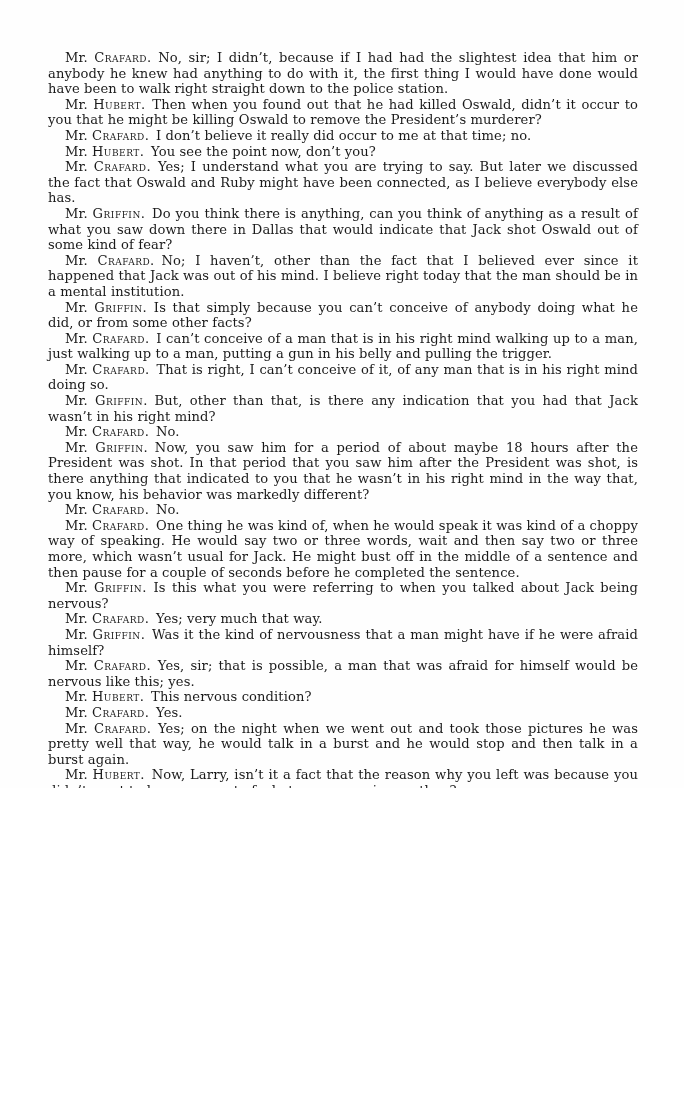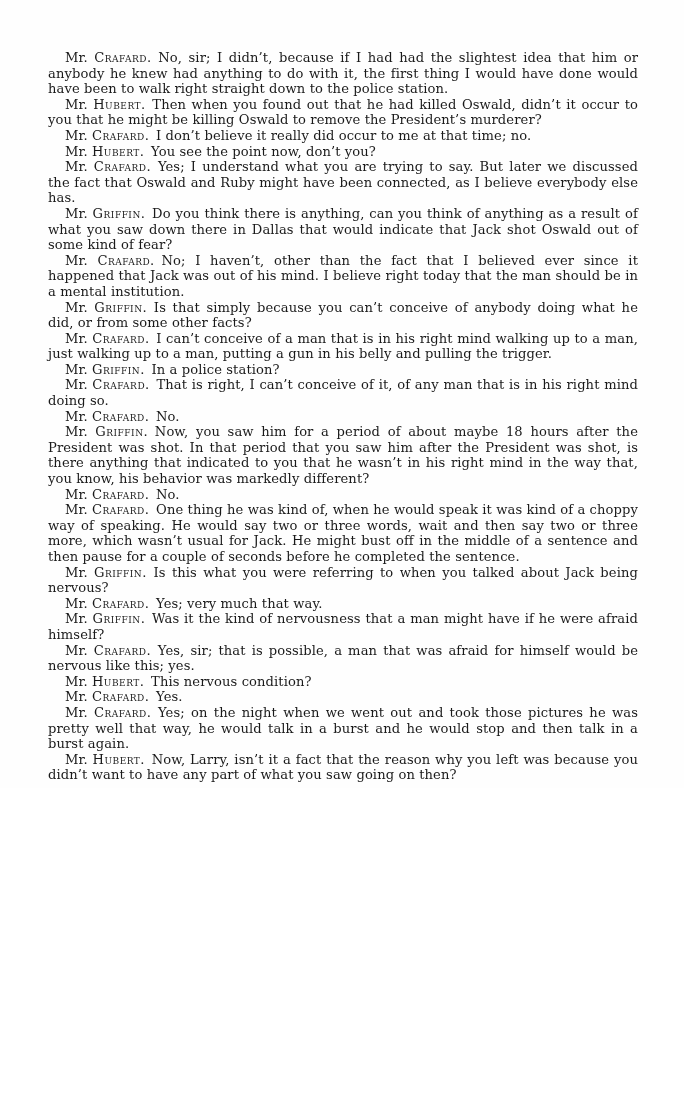--- a/index.html
+++ b/index.html
@@ -60,22 +60,22 @@
   <div class="transcript">
       <p class="para"><span class="speaker">Mr. <span class="sc">Crafard.</span></span> No, sir; I didn’t, because if I had had the slightest idea that him or anybody he knew had anything to do with it, the first thing I would have done would have been to walk right straight down to the police station.</p>
       <p class="para"><span class="speaker">Mr. <span class="sc">Hubert.</span></span> Then when you found out that he had killed Oswald, didn’t it occur to you that he might be killing Oswald to remove the President’s murderer?</p>
       <p class="para"><span class="speaker">Mr. <span class="sc">Crafard.</span></span> I don’t believe it really did occur to me at that time; no.</p>
       <p class="para"><span class="speaker">Mr. <span class="sc">Hubert.</span></span> You see the point now, don’t you?</p>
       <p class="para"><span class="speaker">Mr. <span class="sc">Crafard.</span></span> Yes; I understand what you are trying to say.  But later we discussed the fact that Oswald and Ruby might have been connected, as I believe everybody else has.</p>
       <p class="para"><span class="speaker">Mr. <span class="sc">Griffin.</span></span> Do you think there is anything, can you think of anything as a result of what you saw down there in Dallas that would indicate that Jack shot Oswald out of some kind of fear?</p>
       <p class="para"><span class="speaker">Mr. <span class="sc">Crafard.</span></span> No; I haven’t, other than the fact that I believed ever since it happened that Jack was out of his mind.  I believe right today that the man should be in a mental institution.</p>
       <p class="para"><span class="speaker">Mr. <span class="sc">Griffin.</span></span> Is that simply because you can’t conceive of anybody doing what he did, or from some other facts?</p>
       <p class="para"><span class="speaker">Mr. <span class="sc">Crafard.</span></span> I can’t conceive of a man that is in his right mind walking up to a man, just walking up to a man, putting a gun in his belly and pulling the trigger.</p>
-      <p class="para"><span class="speaker">Mr. <span class="sc">Griffin.</span></span> In a police station?</p>
       <p class="para"><span class="speaker">Mr. <span class="sc">Crafard.</span></span> That is right, I can’t conceive of it, of any man that is in his right mind doing so.</p>
+      <p class="para"><span class="speaker">Mr. <span class="sc">Griffin.</span></span> But, other than that, is there any indication that you had that Jack wasn’t in his right mind?</p>
       <p class="para"><span class="speaker">Mr. <span class="sc">Crafard.</span></span> No.</p>
       <p class="para"><span class="speaker">Mr. <span class="sc">Griffin.</span></span> Now, you saw him for a period of about maybe 18 hours after the President was shot.  In that period that you saw him after the President was shot, is there anything that indicated to you that he wasn’t in his right mind in the way that, you know, his behavior was markedly different?</p>
       <p class="para"><span class="speaker">Mr. <span class="sc">Crafard.</span></span> No.</p>
       <p class="para"><span class="speaker">Mr. <span class="sc">Crafard.</span></span> One thing he was kind of, when he would speak it was kind of a choppy way of speaking.  He would say two or three words, wait and then say two or three more, which wasn’t usual for Jack.  He might bust off in the middle of a sentence and then pause for a couple of seconds before he completed the sentence.</p>
       <p class="para"><span class="speaker">Mr. <span class="sc">Griffin.</span></span> Is this what you were referring to when you talked about Jack being nervous?</p>
       <p class="para"><span class="speaker">Mr. <span class="sc">Crafard.</span></span> Yes; very much that way.</p>
       <p class="para"><span class="speaker">Mr. <span class="sc">Griffin.</span></span> Was it the kind of nervousness that a man might have if he were afraid himself?</p>
       <p class="para"><span class="speaker">Mr. <span class="sc">Crafard.</span></span> Yes, sir; that is possible, a man that was afraid for himself would be nervous like this; yes.</p>
       <p class="para"><span class="speaker">Mr. <span class="sc">Hubert.</span></span> This nervous condition?</p>
       <p class="para"><span class="speaker">Mr. <span class="sc">Crafard.</span></span> Yes.</p>

